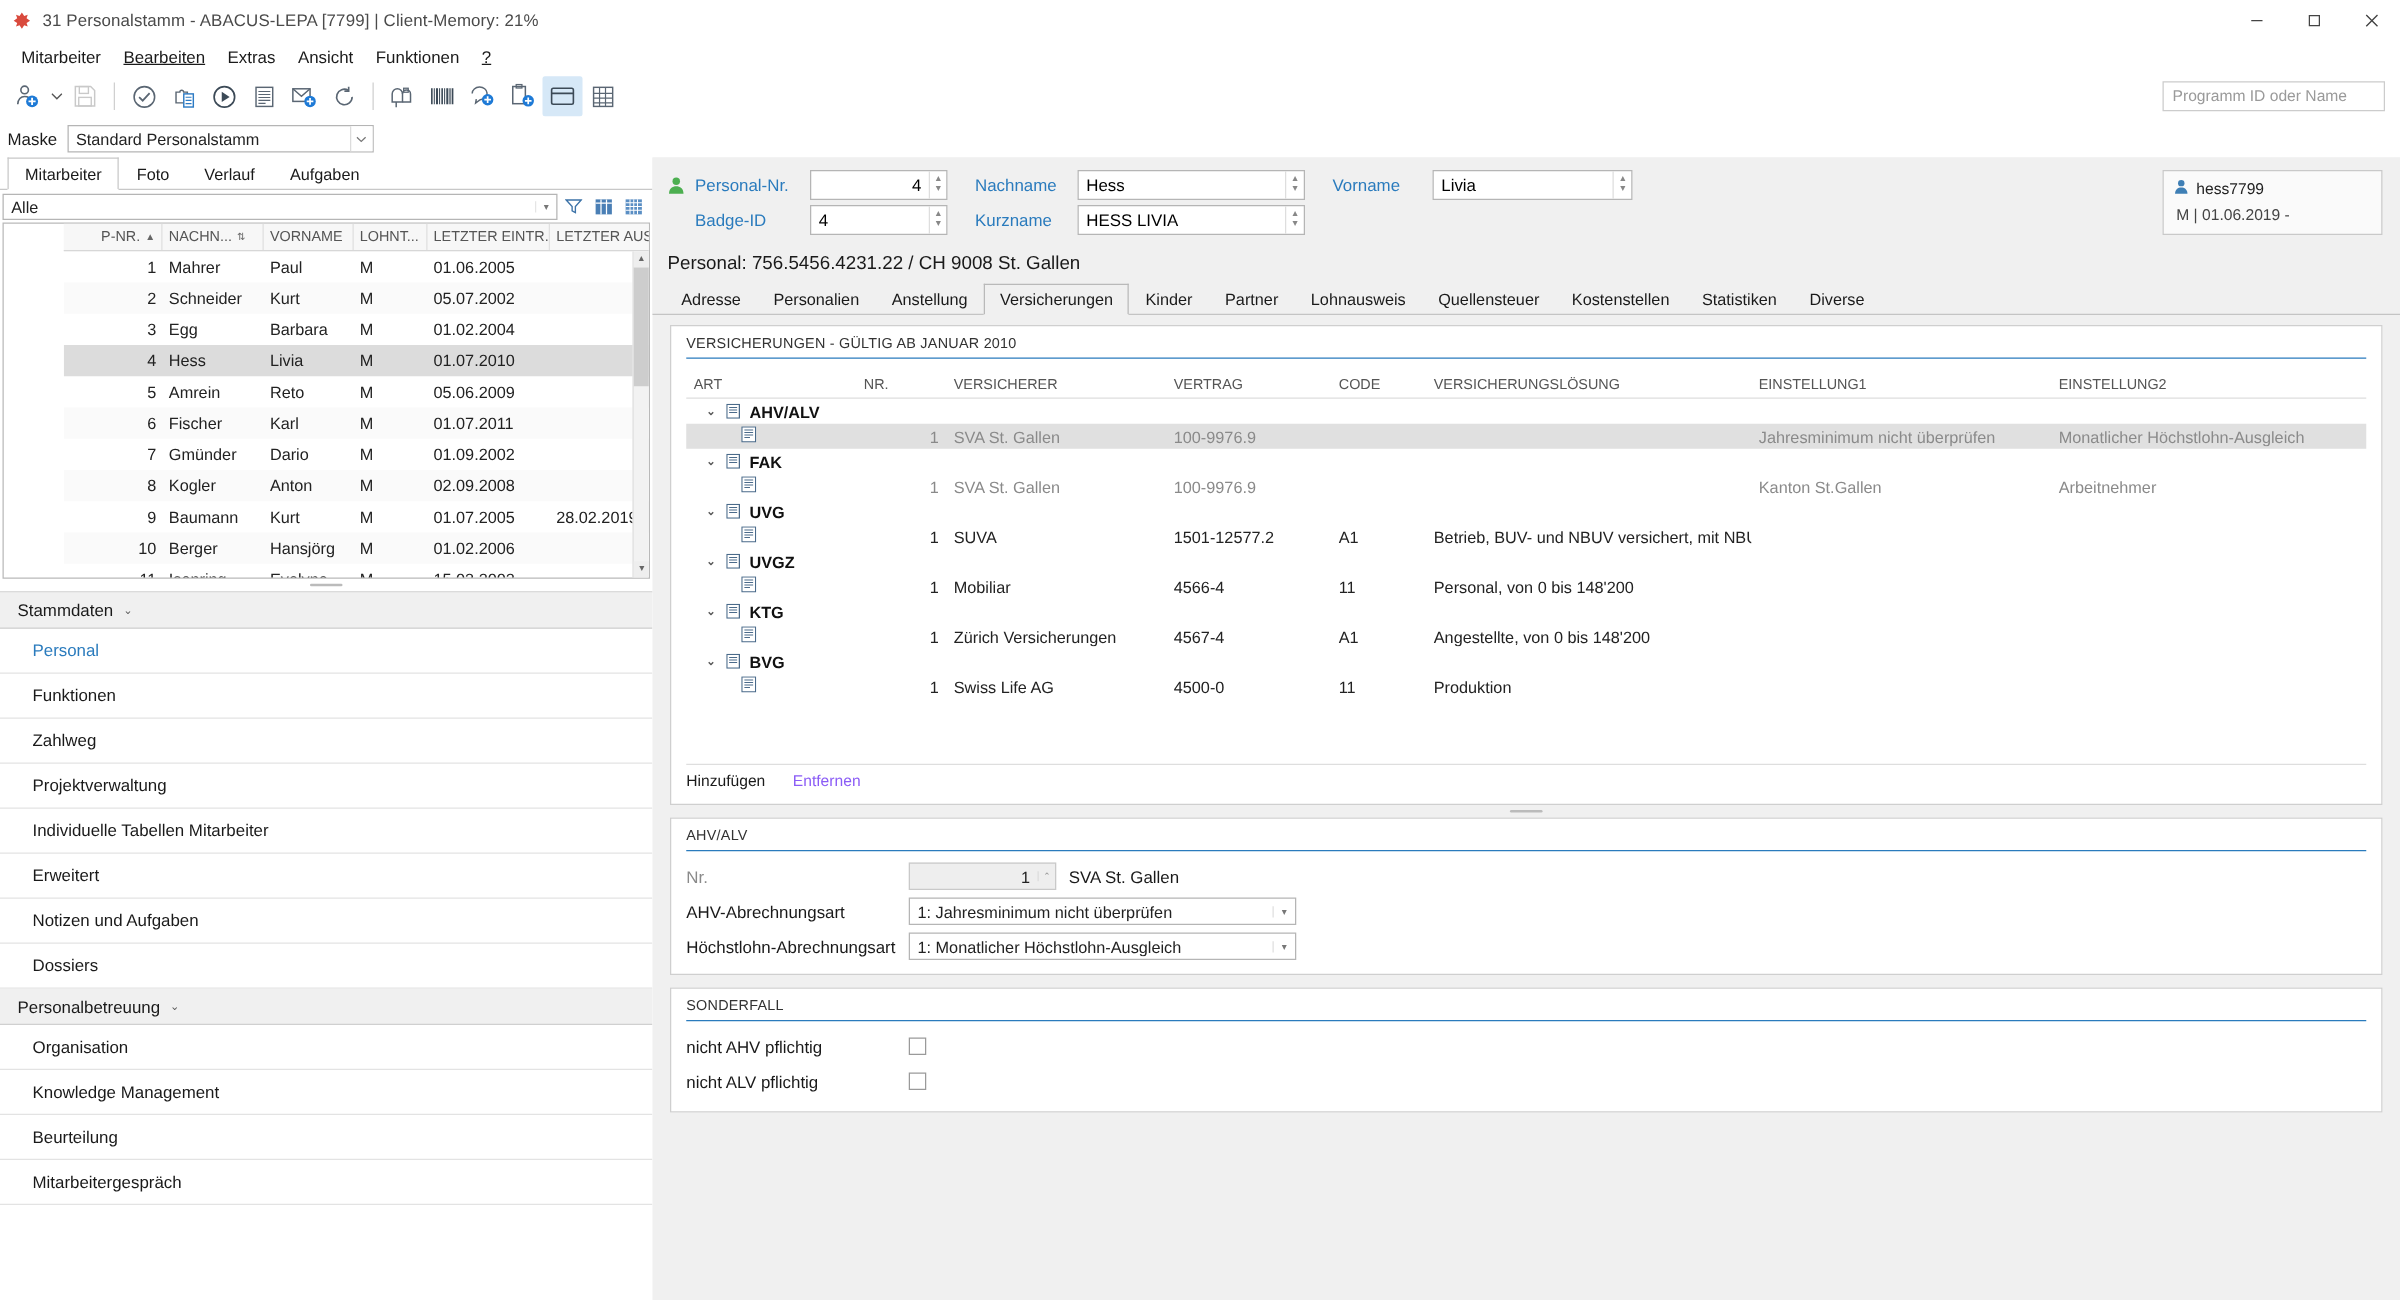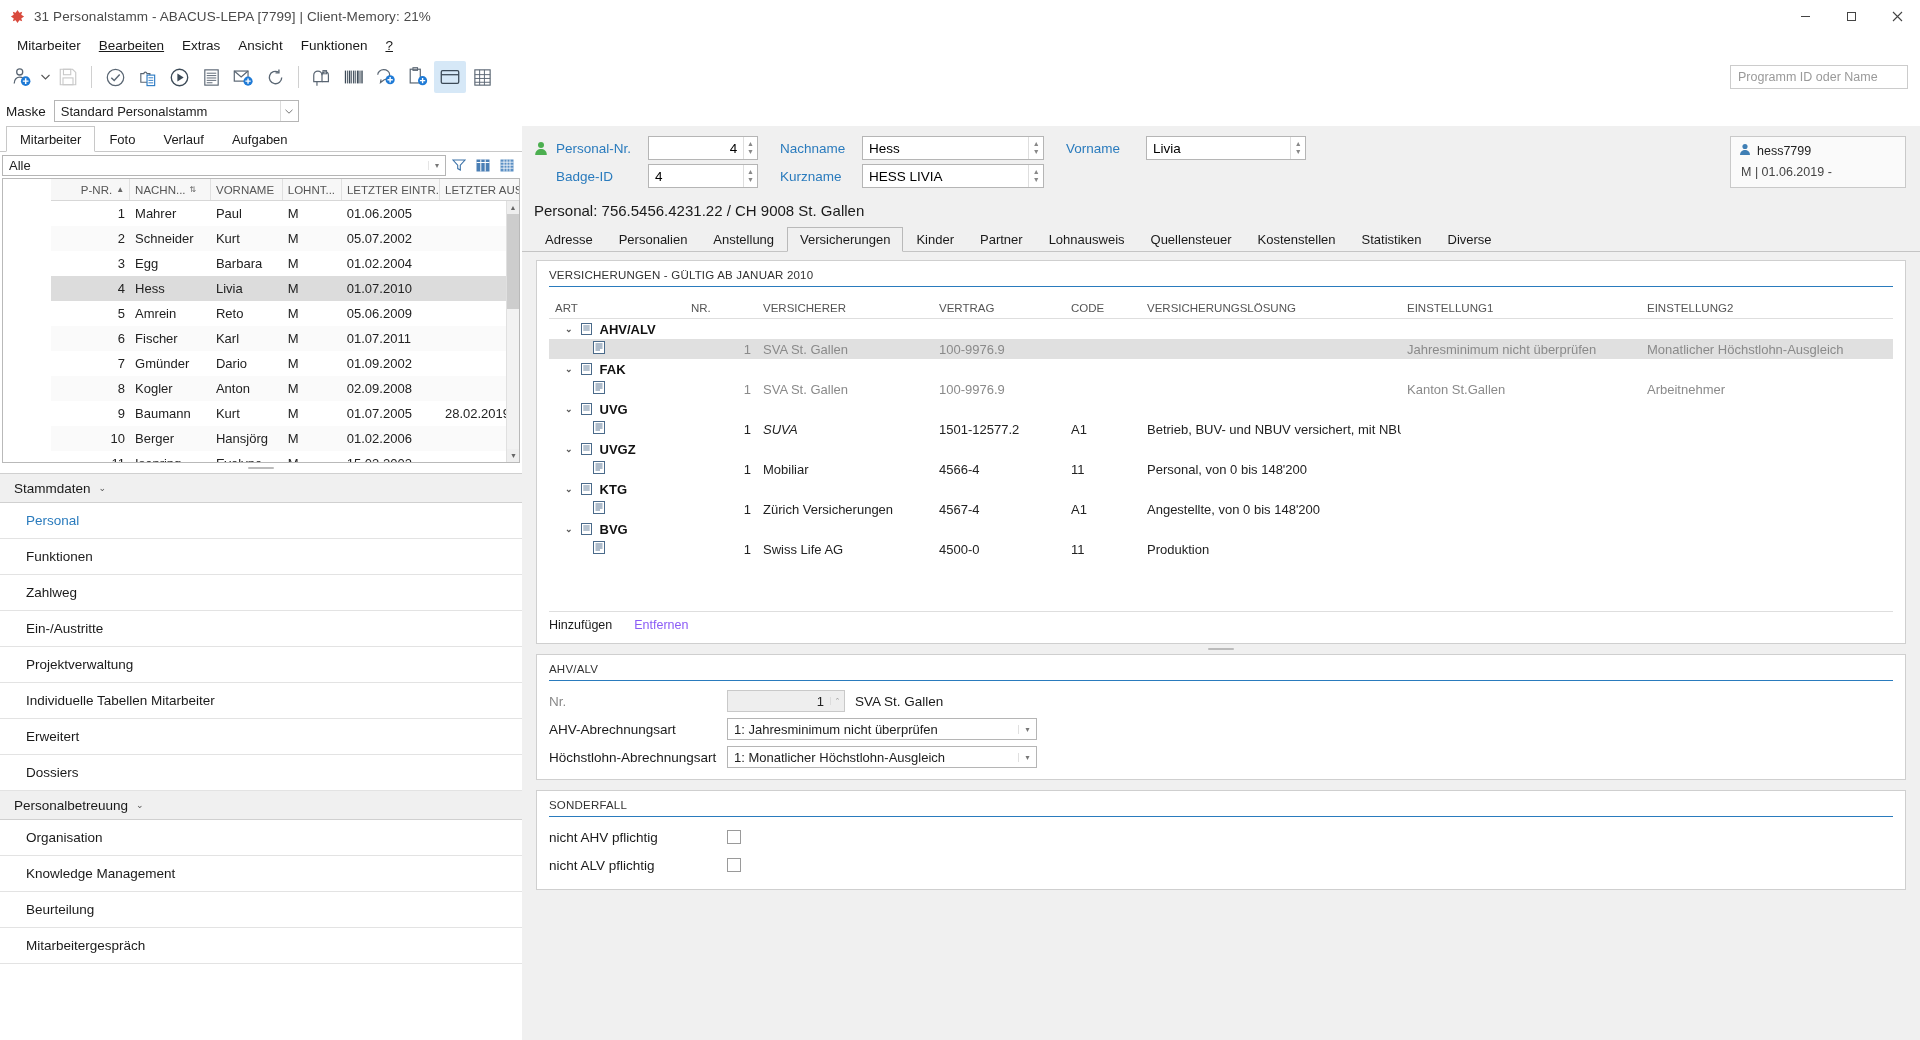--- a/index.html
+++ b/index.html
@@ -528,30 +528,30 @@
             <div class="nav-item active">
               <span>Personal</span>
             </div>
             <div class="nav-item">
               <span>Funktionen</span>
             </div>
             <div class="nav-item">
               <span>Zahlweg</span>
             </div>
             <div class="nav-item">
-              <span>Ein-/Austritte</span>
-            </div>
-            <div class="nav-item">
               <span>Projektverwaltung</span>
             </div>
             <div class="nav-item">
               <span>Individuelle Tabellen Mitarbeiter</span>
             </div>
             <div class="nav-item">
               <span>Erweitert</span>
+            </div>
+            <div class="nav-item">
+              <span>Notizen und Aufgaben</span>
             </div>
             <div class="nav-item">
               <span>Dossiers</span>
             </div>
             <div class="nav-section">
               <span>Personalbetreuung</span>
               <span class="chev">⌄</span>
             </div>
             <div class="nav-item">
               <span>Organisation</span>
@@ -726,21 +726,21 @@
                 </svg>
               </span>
               <span>UVG</span>
             </div>
             <div class="ins-row">
               <div class="ic" style="width: 136px; padding-left: 44px;"><svg width="12" height="13" viewBox="0 0 12 13">
                   <rect x="0.5" y="0.5" width="11" height="12" fill="#fff" stroke="#4a6a8a" stroke-width="1"></rect>
                   <path d="M2.5 3 H9.5 M2.5 5 H9.5 M2.5 7 H9.5 M2.5 9 H7" stroke="#4a6a8a" stroke-width="0.9"></path>
                 </svg></div>
               <div class="ic num" style="width: 72px;">1</div>
-              <div class="ic " style="width: 176px; font-style: italic;">SUVA</div>
+              <div class="ic " style="width: 176px;">SUVA</div>
               <div class="ic " style="width: 132px;">1501-12577.2</div>
               <div class="ic " style="width: 76px;">A1</div>
               <div class="ic " style="width: 260px;">Betrieb, BUV- und NBUV versichert, mit NBUV-Abzug</div>
               <div class="ic " style="width: 240px;"></div>
               <div class="ic " style="flex: 1 1 0%;"></div>
             </div>
             <div class="ins-grp">
               <span class="chev">⌄</span>
               <span style="margin-right: 8px; display: inline-flex;">
                 <svg width="11" height="12" viewBox="0 0 11 12">

